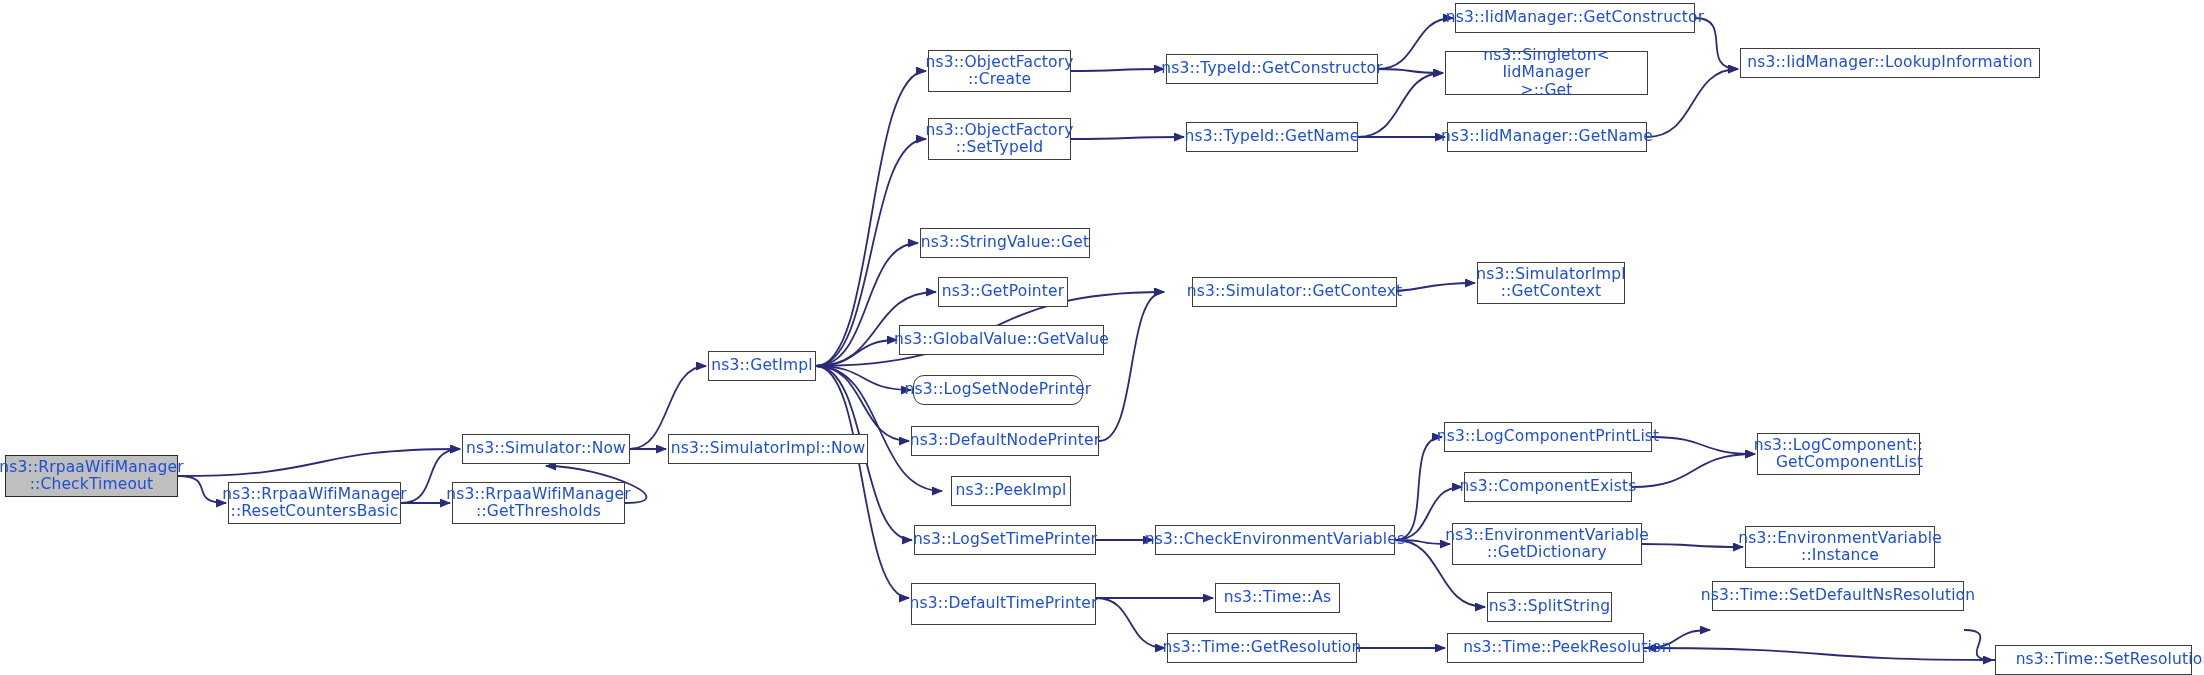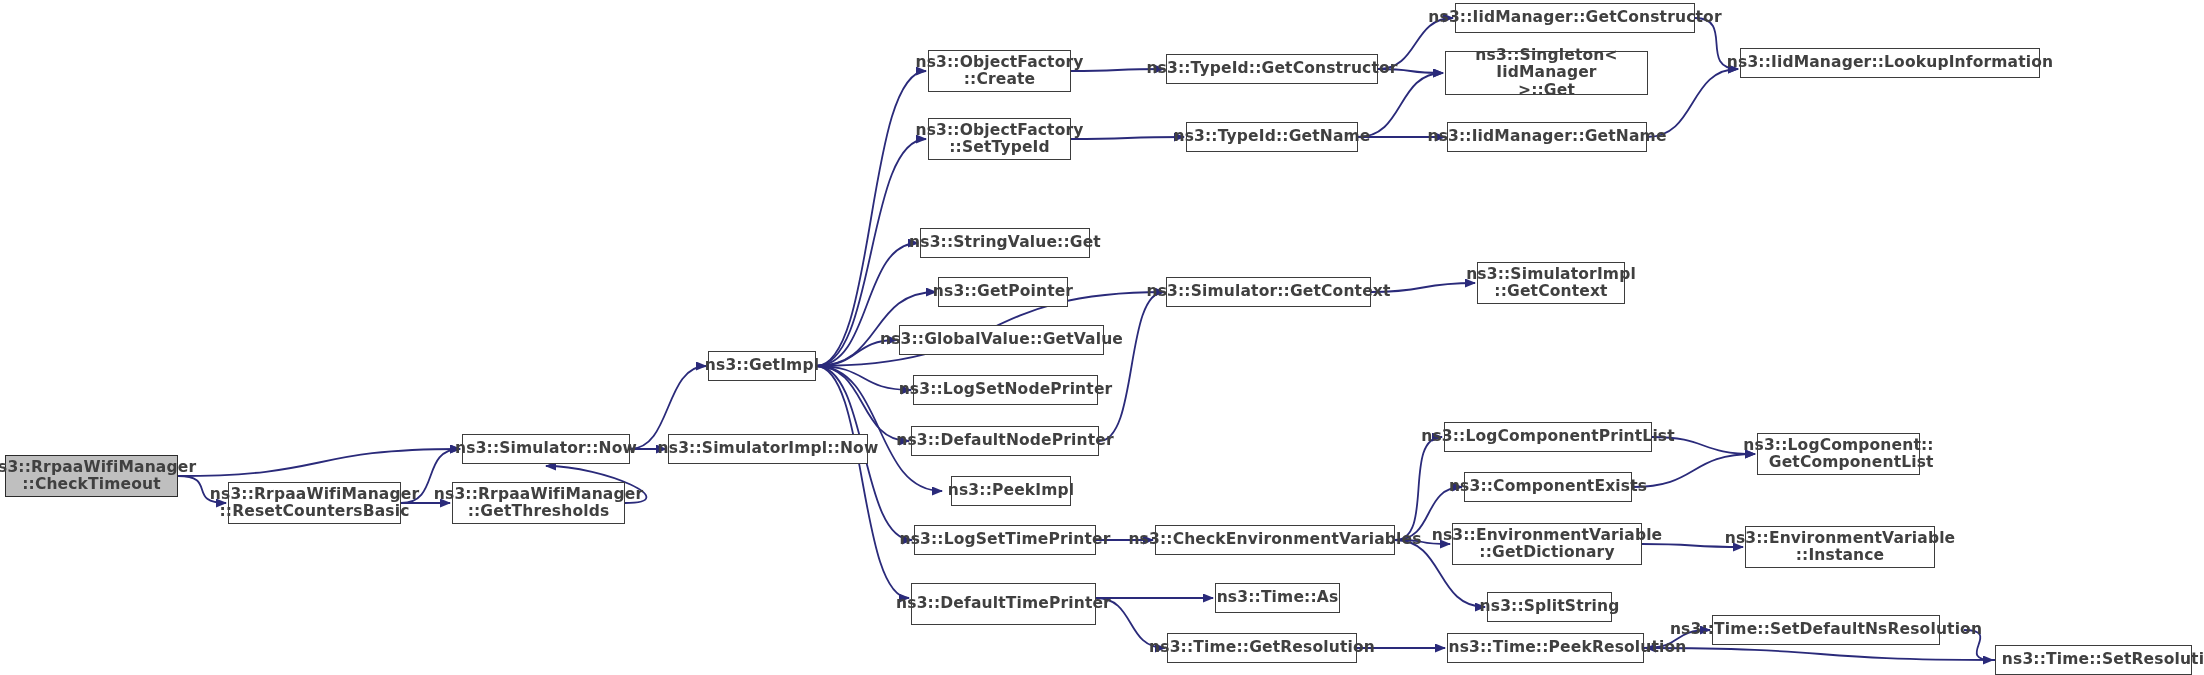--- a/index.html
+++ b/index.html
@@ -1,21 +1,21 @@
 <!DOCTYPE html>
 <html><head>
 <meta charset="utf-8">
 <style>
   html,body{margin:0;padding:0;background:#ffffff;}
   body{font-family:"DejaVu Sans","Liberation Sans",sans-serif;}
   #canvas{position:relative;width:2204px;height:675px;background:#fff;overflow:hidden;}
   svg#edges{position:absolute;left:0;top:0;width:2204px;height:675px;pointer-events:none;}
   .node{position:absolute;box-sizing:border-box;border:1.5px solid #3d3d3d;background:#ffffff;
         display:flex;align-items:center;justify-content:center;text-align:center;
-        font-size:15.5px;line-height:1.12;color:#404040;letter-spacing:.01em;white-space:pre-line;font-weight:bold;}
+        font-size:15.5px;line-height:1.12;color:#1d4ed8;letter-spacing:.01em;white-space:pre-line;}
   .node.hl{background:#bfbfbf;border:1.5px solid #2b2b2b;}
 </style>
 </head>
 <body>
 
 <div id="canvas">
   <svg id="edges" viewBox="0 0 2204 675">
     <defs>
       <marker id="ah" markerWidth="11" markerHeight="9" refX="10" refY="4.5" orient="auto" markerUnits="userSpaceOnUse">
         <path d="M0,0 L11,4.5 L0,9 z" fill="#2a2a7a"></path>
@@ -83,37 +83,37 @@
       <div class="node" style="left: 1166px; top: 54px; width: 212px; height: 30px;">ns3::TypeId::GetConstructor</div>
       <div class="node" style="left: 1186px; top: 122px; width: 172px; height: 30px;">ns3::TypeId::GetName</div>
       <div class="node" style="left: 1455px; top: 3px; width: 240px; height: 30px;">ns3::IidManager::GetConstructor</div>
       <div class="node" style="left: 1445px; top: 51px; width: 203px; height: 44px;">ns3::Singleton&lt; IidManager
 &gt;::Get</div>
       <div class="node" style="left: 1447px; top: 122px; width: 200px; height: 30px;">ns3::IidManager::GetName</div>
       <div class="node" style="left: 1740px; top: 48px; width: 300px; height: 30px;">ns3::IidManager::LookupInformation</div>
       <div class="node" style="left: 920px; top: 228px; width: 170px; height: 30px;">ns3::StringValue::Get</div>
       <div class="node" style="left: 938px; top: 277px; width: 130px; height: 30px;">ns3::GetPointer</div>
       <div class="node" style="left: 899px; top: 325px; width: 205px; height: 30px;">ns3::GlobalValue::GetValue</div>
-      <div class="node" style="left: 913px; top: 375px; width: 185px; height: 30px;">ns3::LogSetNodePrinter</div>
+      <div class="node" style="left: 913px; top: 375px; width: 170px; height: 30px; border-radius: 11px;">ns3::LogSetNodePrinter</div>
       <div class="node" style="left: 911px; top: 426px; width: 188px; height: 30px;">ns3::DefaultNodePrinter</div>
       <div class="node" style="left: 944px; top: 476px; width: 120px; height: 30px; margin-left: 7px;">ns3::PeekImpl</div>
       <div class="node" style="left: 914px; top: 525px; width: 182px; height: 30px;">ns3::LogSetTimePrinter</div>
       <div class="node" style="left: 911px; top: 583px; width: 185px; height: 42px;">ns3::DefaultTimePrinter</div>
-      <div class="node" style="left: 1166px; top: 277px; width: 205px; height: 30px;">ns3::Simulator::GetContext</div>
+      <div class="node" style="left: 1192px; top: 277px; width: 205px; height: 30px;">ns3::Simulator::GetContext</div>
       <div class="node" style="left: 1477px; top: 262px; width: 148px; height: 42px;">ns3::SimulatorImpl
 ::GetContext</div>
       <div class="node" style="left: 1155px; top: 525px; width: 240px; height: 30px;">ns3::CheckEnvironmentVariables</div>
       <div class="node" style="left: 1215px; top: 583px; width: 125px; height: 30px;">ns3::Time::As</div>
       <div class="node" style="left: 1167px; top: 633px; width: 190px; height: 30px;">ns3::Time::GetResolution</div>
       <div class="node" style="left: 1444px; top: 422px; width: 208px; height: 30px;">ns3::LogComponentPrintList</div>
       <div class="node" style="left: 1464px; top: 472px; width: 168px; height: 30px;">ns3::ComponentExists</div>
       <div class="node" style="left: 1452px; top: 523px; width: 190px; height: 42px;">ns3::EnvironmentVariable
 ::GetDictionary</div>
       <div class="node" style="left: 1487px; top: 592px; width: 125px; height: 30px;">ns3::SplitString</div>
       <div class="node" style="left: 1447px; top: 633px; width: 197px; height: 30px; padding-left: 44px;">ns3::Time::PeekResolution</div>
       <div class="node" style="left: 1757px; top: 433px; width: 163px; height: 42px; text-align: right;">ns3::LogComponent::
 GetComponentList</div>
       <div class="node" style="left: 1745px; top: 526px; width: 190px; height: 42px;">ns3::EnvironmentVariable
 ::Instance</div>
-      <div class="node" style="left: 1712px; top: 615px; width: 228px; height: 30px;">ns3::Time::SetDefaultNsResolution</div>
+      <div class="node" style="left: 1712px; top: 581px; width: 252px; height: 30px;">ns3::Time::SetDefaultNsResolution</div>
       <div class="node" style="left: 1995px; top: 645px; width: 197px; height: 30px; padding-left: 41px;">ns3::Time::SetResolution</div>
     </div>
 </div>
 
 </body></html>

